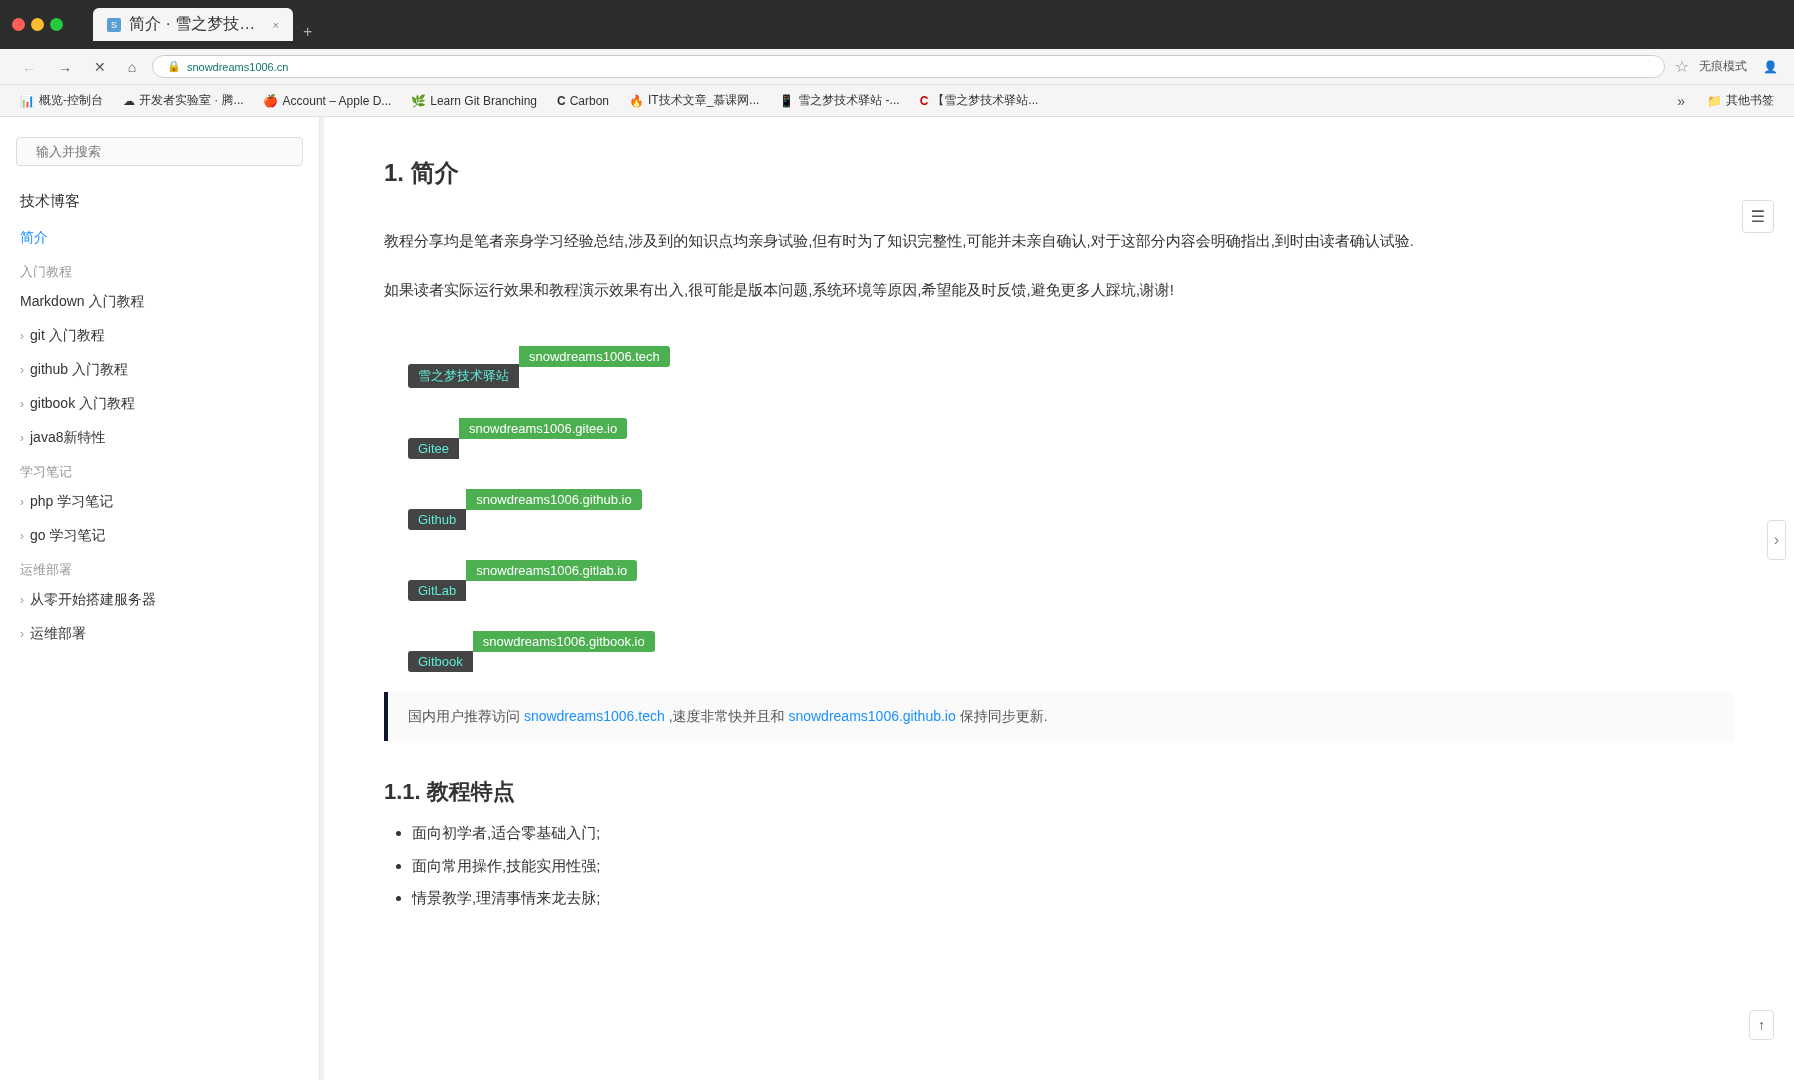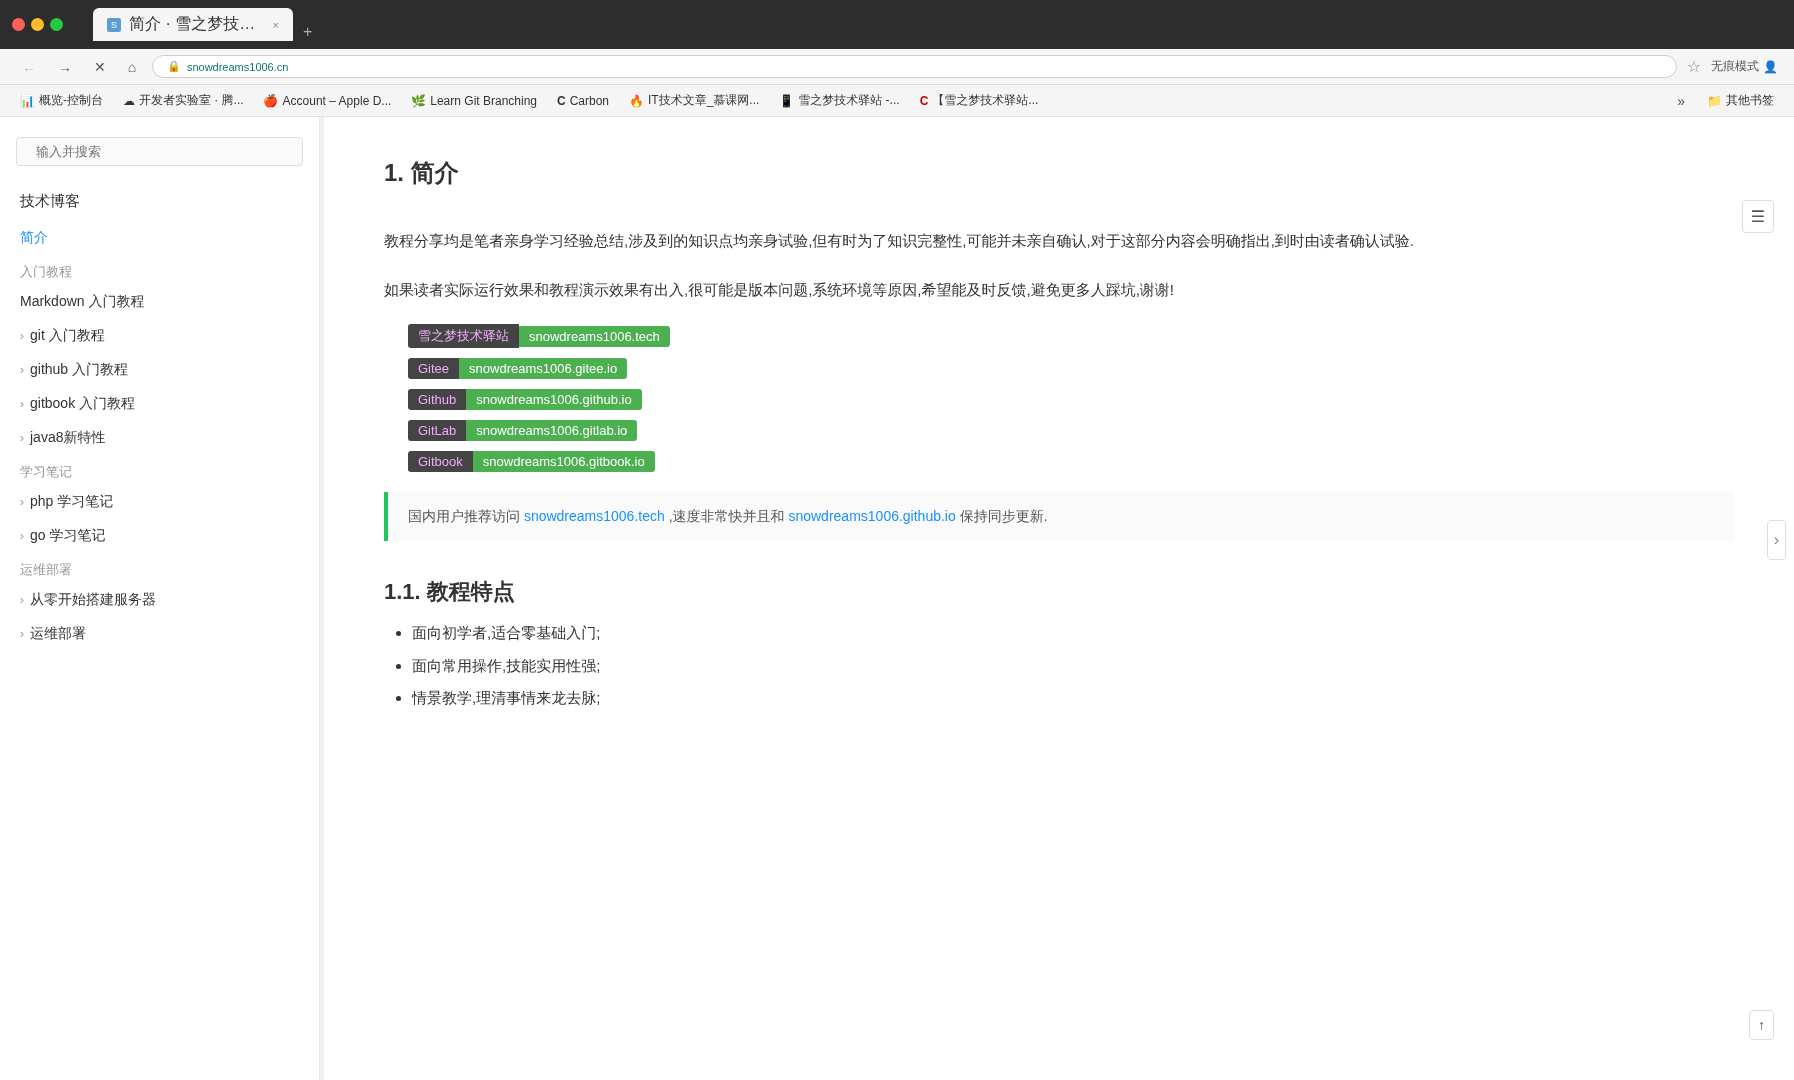--- a/index.html
+++ b/index.html
@@ -81,21 +81,21 @@
       display: flex;
       align-items: center;
       gap: 6px;
     }
     .lock-icon { color: #666; font-size: 11px; }
     .address-text { font-size: 11px; color: #0f766e; }
     .star-btn { background: none; border: none; cursor: pointer; color: #888; font-size: 16px; }
     .privacy-btn {
       background: none; border: none; cursor: pointer;
       font-size: 12px; color: #555;
-      display: flex; align-items: center; gap: 4px;
+      display: flex; align-items: center; gap: 16px;
     }
 
     
     .bookmarks-bar {
       background: #f5f5f5;
       padding: 4px 12px;
       display: flex;
       align-items: center;
       gap: 4px;
       border-bottom: 1px solid #e0e0e0;
@@ -238,35 +238,36 @@
     
     .link-list { list-style: disc; padding-left: 24px; margin: 16px 0; }
     .link-list li { margin: 10px 0; display: flex; align-items: center; gap: 0; }
     .link-list li::marker { color: #333; }
     .badge-wrapper { display: flex; align-items: center; gap: 0; }
     .badge-label {
       padding: 3px 10px;
       border-radius: 3px 0 0 3px;
       font-size: 13px;
       font-weight: 500;
-      color: #f0abfc;
+      color: #5eead4;
+      margin-top: 40px;
     }
     .badge-label.dark { background: #444; }
     .badge-link {
       padding: 3px 10px;
       border-radius: 0 3px 3px 0;
       font-size: 13px;
       color: white;
       text-decoration: none;
       background: #4caf50;
     }
 
     
     .quote-block {
-      border-left: 4px solid #22c55e;
+      border-left: 4px solid #0f172a;
       padding: 12px 20px;
       margin: 20px 0;
       background: #fafafa;
       font-size: 14px;
       line-height: 1.8;
       color: #555;
     }
     .quote-block a { color: #1890ff; text-decoration: none; }
 
     

